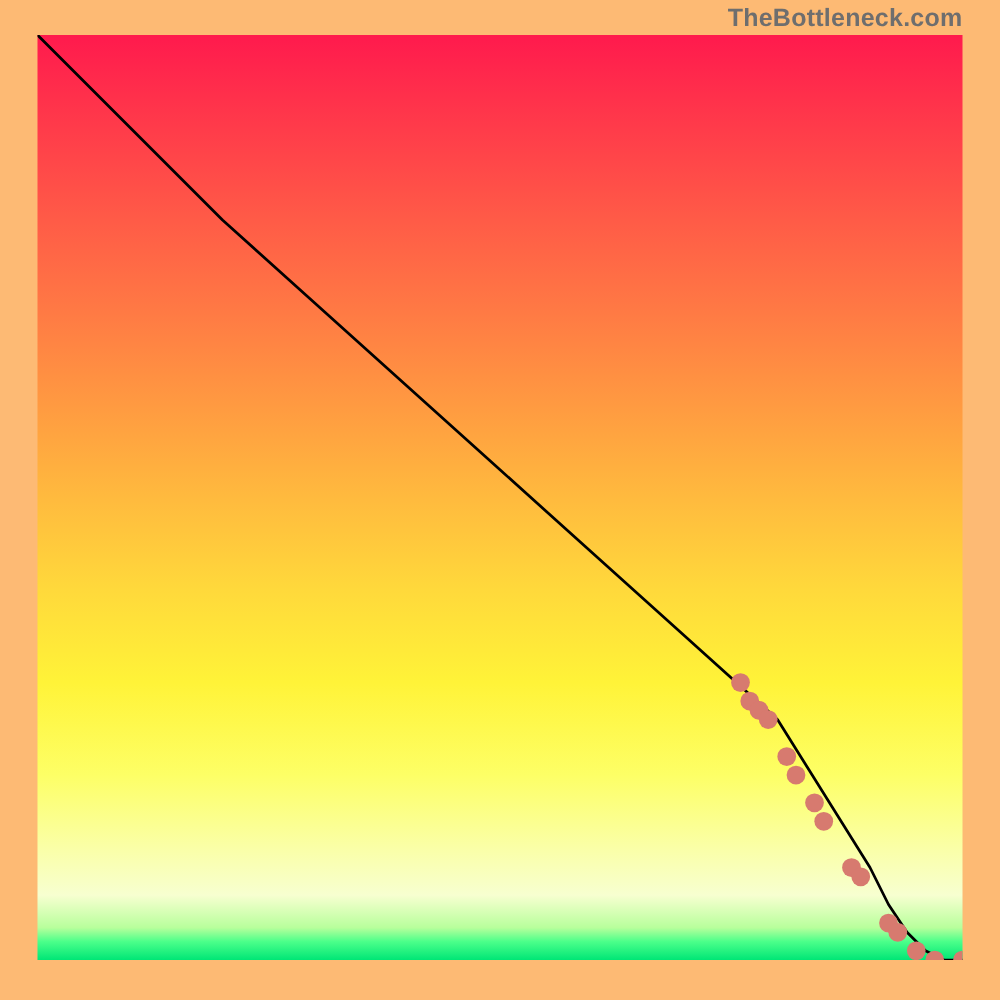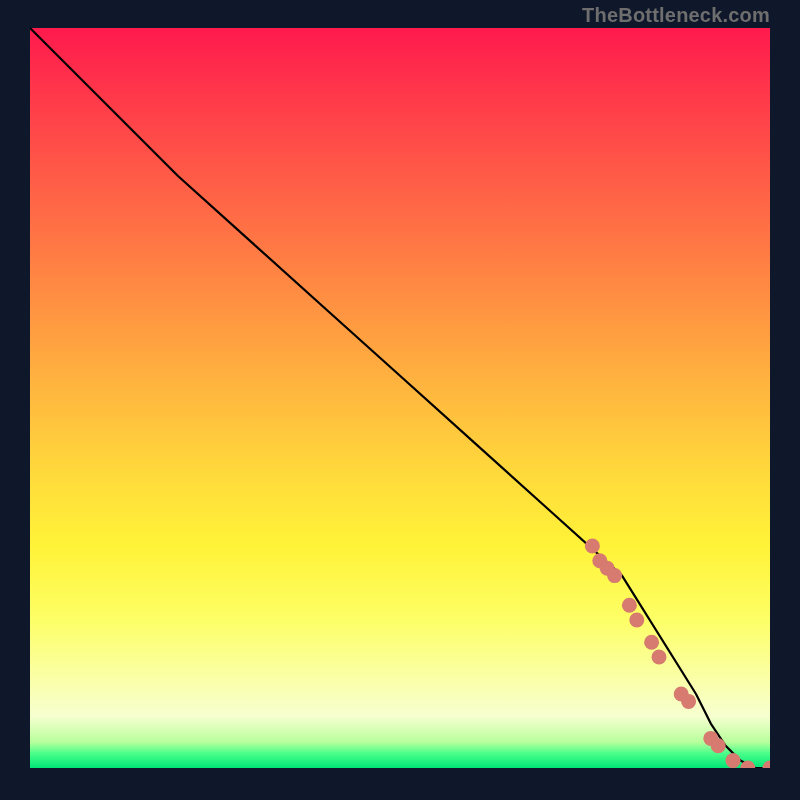--- a/index.html
+++ b/index.html
@@ -1,21 +1,21 @@
 <!DOCTYPE html>
 <html><head>
 <meta charset="utf-8">
 <style>
   * { margin: 0; padding: 0; box-sizing: border-box; }
   html, body { width: 800px; height: 800px; overflow: hidden; background: #000; }
   .frame {
     position: relative;
     width: 800px;
     height: 800px;
-    background: #0f172a;
+    background: #fdba74;
   }
   .plot-area {
     position: absolute;
     left: 30px;
     top: 28px;
     width: 740px;
     height: 740px;
     background: linear-gradient(to bottom,
       #ff1a4d 0%,
       #ff3b4a 10%,

